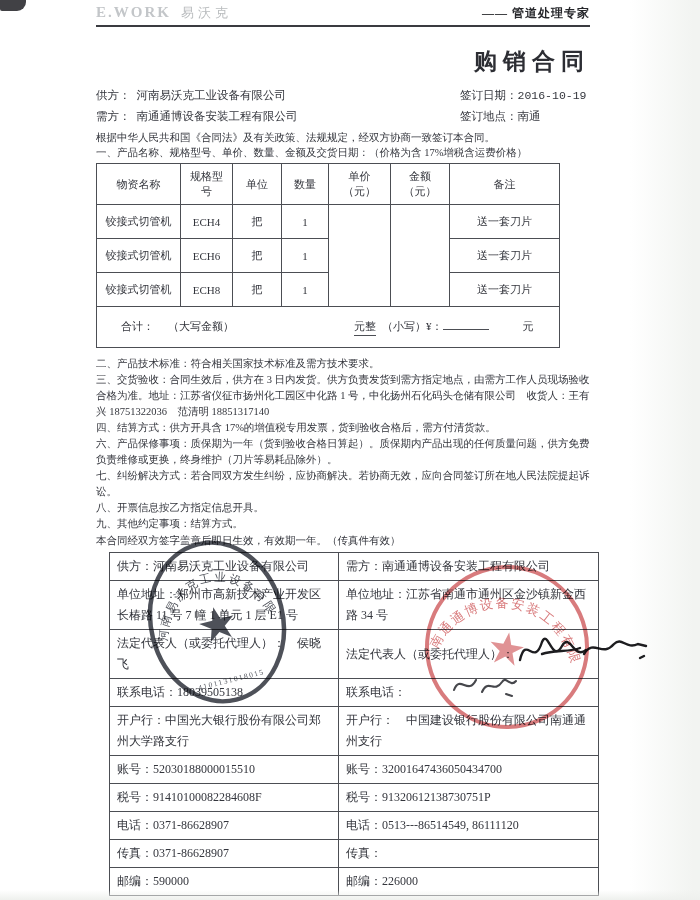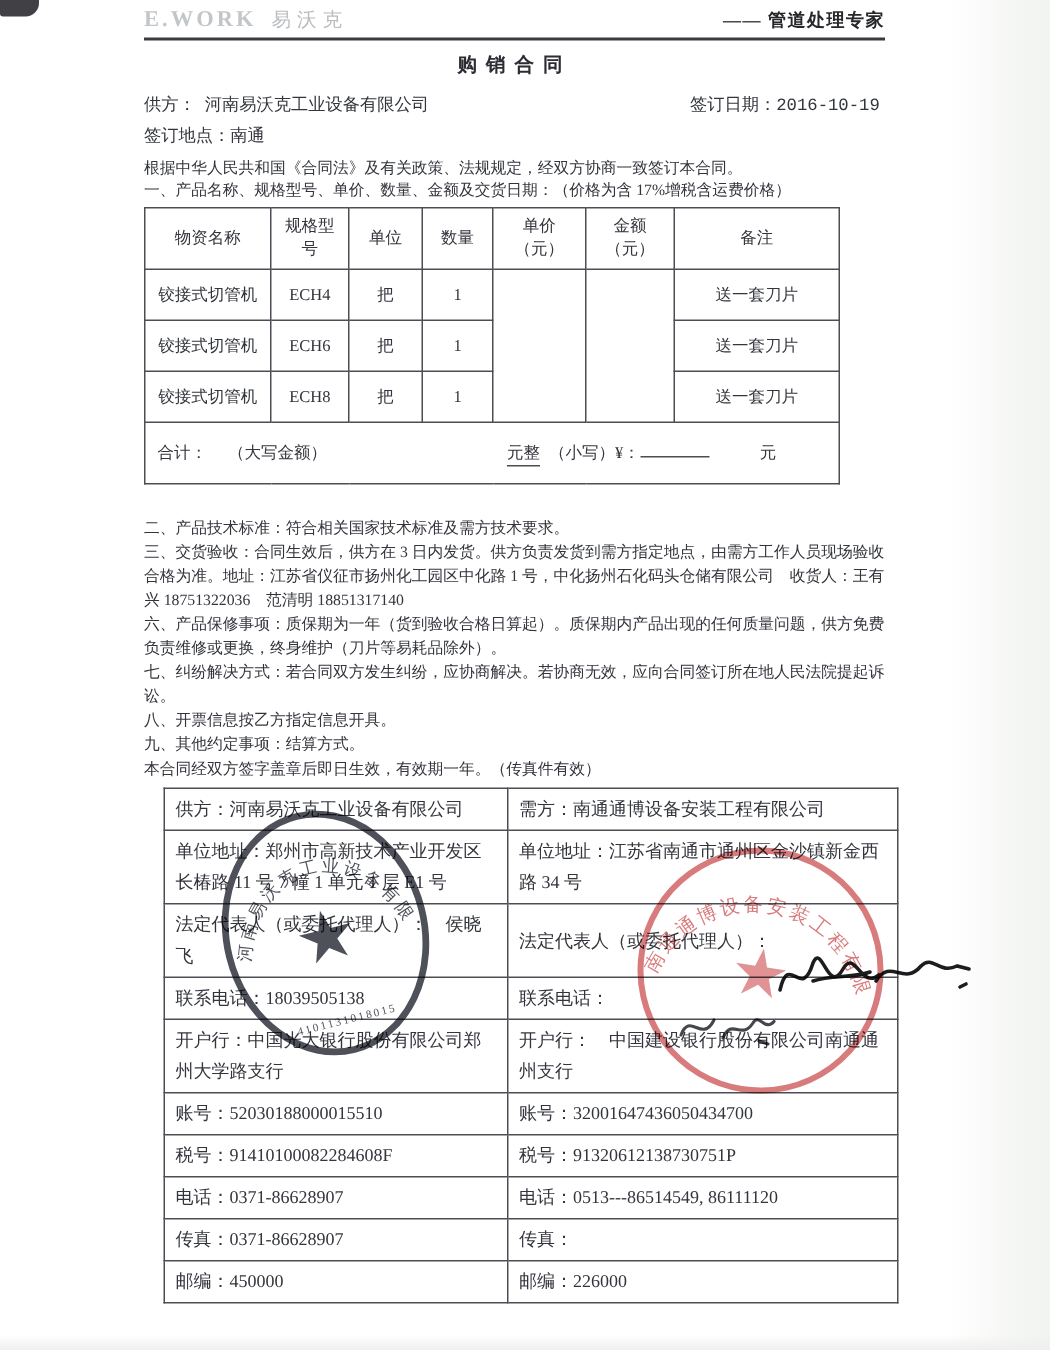--- a/index.html
+++ b/index.html
@@ -21,46 +21,46 @@
   .flow{position:absolute;left:96px;top:0;width:494px;}
 
   
   .hdr{display:flex;justify-content:space-between;align-items:flex-end;
     border-bottom:2px solid #3a3b40;padding-bottom:3px;height:22px;}
   .logo{display:flex;align-items:baseline;gap:10px;}
   .logo-latin{font-weight:bold;font-size:15px;letter-spacing:2px;color:#c3c6c9;}
   .logo-cn{font-size:13px;color:#b9bcbe;letter-spacing:4px;}
   .tagline{font-weight:bold;font-size:12px;color:#26272b;letter-spacing:1px;}
 
-  .title{margin-top:7px;text-align:center;font-size:13px;font-weight:bold;
+  .title{margin-top:19px;text-align:right;font-size:23px;font-weight:bold;
     letter-spacing:6px;color:#2c2d33;}
 
   
   .info{margin-top:8px;font-size:11.5px;}
   .info-row{display:flex;line-height:21px;}
   .info-left{width:364px;display:flex;}
   .info-right{display:flex;font-family:Liberation Mono, monospace;}
   .info-label{margin-right:6px;}
 
   .preamble{margin-top:3px;font-size:10.5px;line-height:15px;}
   .section-one{font-size:10.5px;line-height:15px;}
 
   
   table{border-collapse:collapse;}
   .ptable{margin-top:3px;width:463px;table-layout:fixed;font-size:11px;}
   .ptable th,.ptable td{border:1px solid #4c4e54;font-weight:normal;}
   .ptable th{white-space:pre-line;line-height:15px;padding:5px 1px;text-align:center;}
   .ptable td{text-align:center;padding:9px 2px;}
-  .ptable .total-cell{padding:11px 8px;text-align:left;}
+  .ptable .total-cell{padding:11px 24px;text-align:left;}
   .total-line{display:flex;align-items:baseline;}
   .u{border-bottom:1px solid #4c4e54;padding-bottom:1px;}
   .blank-u{display:inline-block;width:46px;border-bottom:1px solid #4c4e54;height:11px;}
 
   
-  .terms{margin-top:22px;font-size:10.5px;}
+  .terms{margin-top:8px;font-size:10.5px;}
   .terms p{margin:0;line-height:16px;}
   .validity{font-size:10.5px;line-height:17px;margin-top:1px;}
 
   
   .stable{margin-top:3px;width:489px;table-layout:fixed;font-size:12px;margin-left:13px;}
   .stable td{border:1px solid #4c4e54;vertical-align:middle;
     padding:3px 7px;line-height:21px;word-break:break-all;}
 
   
   .stamp{position:absolute;mix-blend-mode:multiply;pointer-events:none;}
@@ -92,20 +92,24 @@
         <div class="info-left">
           <span class="info-label">供方：</span>
           <span>河南易沃克工业设备有限公司</span>
         </div>
         <div class="info-right">
           <span>签订日期：</span>
           <span>2016-10-19</span>
         </div>
       </div>
       <div class="info-row">
+        <div class="info-left">
+          <span class="info-label">需方：</span>
+          <span>南通通博设备安装工程有限公司</span>
+        </div>
         <div class="info-right">
           <span>签订地点：</span>
           <span>南通</span>
         </div>
       </div>
     </div>
 
     <p class="preamble" style="margin:3px 0 0 0;">根据中华人民共和国《合同法》及有关政策、法规规定，经双方协商一致签订本合同。</p>
     <p class="section-one" style="margin:0;">一、产品名称、规格型号、单价、数量、金额及交货日期：（价格为含 17%增税含运费价格）</p>
 
@@ -166,20 +170,21 @@
             <span style="margin-left:34px;">元</span>
           </span>
         </td>
       </tr>
     </tbody>
       </table>
 
     <div class="terms">
       <p>二、产品技术标准：符合相关国家技术标准及需方技术要求。</p>
       <p>三、交货验收：合同生效后，供方在 3 日内发货。供方负责发货到需方指定地点，由需方工作人员现场验收合格为准。地址：江苏省仪征市扬州化工园区中化路 1 号，中化扬州石化码头仓储有限公司　收货人：王有兴 18751322036　范清明 18851317140</p>
+      <p>四、结算方式：供方开具含 17%的增值税专用发票，货到验收合格后，需方付清货款。</p>
       <p>六、产品保修事项：质保期为一年（货到验收合格日算起）。质保期内产品出现的任何质量问题，供方免费负责维修或更换，终身维护（刀片等易耗品除外）。</p>
       <p>七、纠纷解决方式：若合同双方发生纠纷，应协商解决。若协商无效，应向合同签订所在地人民法院提起诉讼。</p>
       <p>八、开票信息按乙方指定信息开具。</p>
       <p>九、其他约定事项：结算方式。</p>
     </div>
 
     <p class="validity" style="margin:0;">本合同经双方签字盖章后即日生效，有效期一年。（传真件有效）</p>
 
     <table class="stable">
       <colgroup>
@@ -217,21 +222,21 @@
       </tr>
       <tr>
         <td>电话：0371-86628907</td>
         <td>电话：0513---86514549, 86111120</td>
       </tr>
       <tr>
         <td>传真：0371-86628907</td>
         <td>传真：</td>
       </tr>
       <tr>
-        <td>邮编：450000</td>
+        <td>邮编：590000</td>
         <td>邮编：226000</td>
       </tr>
     </tbody>
       </table>
   </div>
 
   <svg class="stamp stamp-black" width="158" height="176" viewBox="0 0 158 176">
     <g transform="rotate(-14 79 88)">
       <ellipse cx="79" cy="88" rx="66" ry="80" fill="none" stroke="#262a34" stroke-width="4.5"></ellipse>
       <path id="bs-arc" d="M 25,98 A 56,69 0 0 1 133,98" fill="none"></path>

